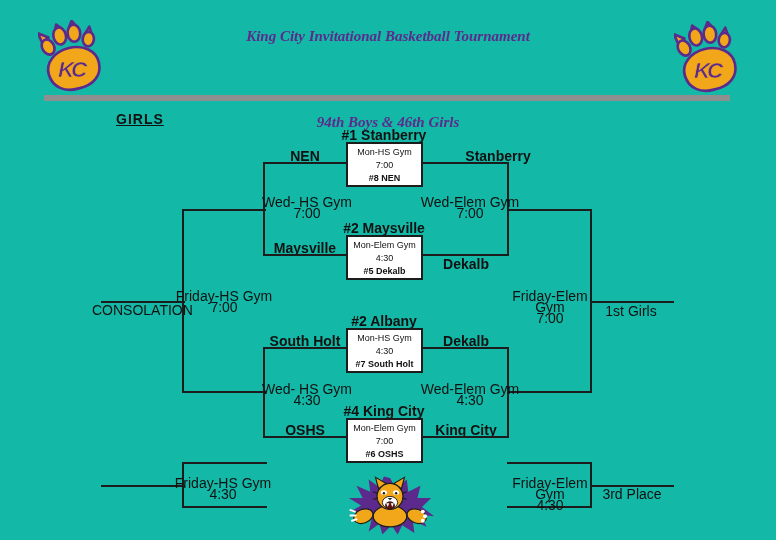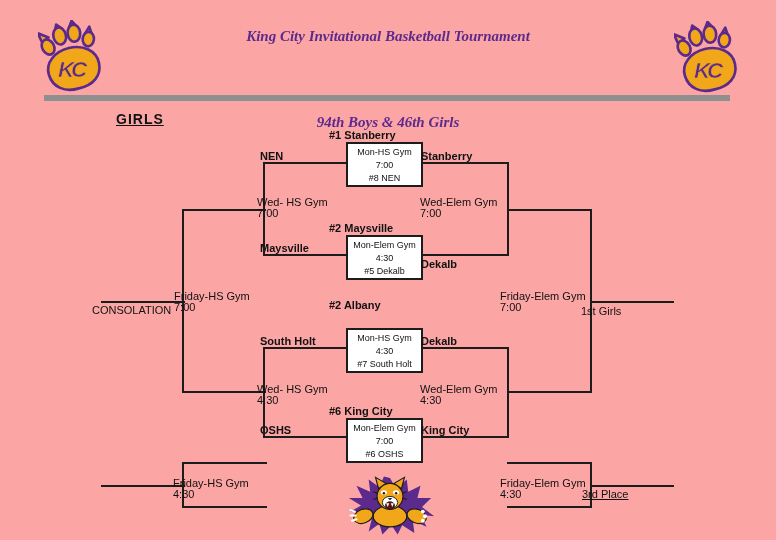--- a/index.html
+++ b/index.html
@@ -1,16 +1,16 @@
 <!DOCTYPE html>
 <html><head>
 <meta charset="utf-8">
 <style>
   html,body{margin:0;padding:0;background:#fff;}
-  #page{position:relative;width:776px;height:540px;background:#fca5a5;overflow:hidden;
+  #page{position:relative;width:776px;height:540px;background:#14b8a6;overflow:hidden;
         font-family:"Liberation Sans",sans-serif;color:#111;}
   
   .hdr-line{position:absolute;left:0;width:776px;text-align:center;color:#5B2A8C;
             font-family:"Liberation Serif",serif;}
   .hdr-title{top:28px;font-size:15px;font-weight:bold;font-style:italic;}
   .hdr-sub{top:66px;font-size:15px;font-weight:bold;font-style:italic;margin-top:48px;}
   .hdr-date{top:74px;font-size:14px;font-weight:bold;}
   .graybar{position:absolute;left:44px;top:95px;width:686px;height:6px;background:#8f8f8f;}
   .logo{position:absolute;width:66px;height:74px;}
   .logo-l{left:38px;top:20px;}
@@ -18,22 +18,22 @@
   .section-label{position:absolute;left:116px;top:111px;font-size:14px;font-weight:bold;
                  text-decoration:underline;letter-spacing:1px;}
   
   .hl{position:absolute;height:2px;background:#1c1c1c;}
   .vl{position:absolute;width:2px;background:#1c1c1c;}
   
   .gbox{position:absolute;left:346px;width:77px;height:45px;border:2px solid #1c1c1c;
         box-sizing:border-box;background:#fff;display:flex;flex-direction:column;
         justify-content:space-between;align-items:center;padding:3px 1px 2px 1px;
         font-size:9px;line-height:10px;text-align:center;}
-  .g-seed{font-weight:normal;}
-  .lbl{position:absolute;font-size:11px;line-height:11px;text-align:left;}
+  .g-seed{font-weight:bold;}
+  .lbl{position:absolute;font-size:14px;line-height:11px;text-align:center;}
   .team{font-weight:bold;width:90px;}
   .seedtop{font-weight:bold;width:110px;left:329px;}
   .gym2{width:100px;}
   .res{width:100px;}
 </style>
 </head>
 <body>
 
 <div id="page">
 
@@ -80,36 +80,36 @@
     <div class="g-seed">#8 NEN</div>
   </div>
 
   <div class="lbl seedtop" style="top:223px;">#2 Maysville</div>
   <div class="gbox" style="top:235px;">
     <div class="g-gym">Mon-Elem Gym</div>
     <div class="g-time">4:30</div>
     <div class="g-seed">#5 Dekalb</div>
   </div>
 
-  <div class="lbl seedtop" style="top:300px;">#2 Albany</div>
+  <div class="lbl seedtop" style="top:316px;">#2 Albany</div>
   <div class="gbox" style="top:328px;">
     <div class="g-gym">Mon-HS Gym</div>
     <div class="g-time">4:30</div>
     <div class="g-seed">#7 South Holt</div>
   </div>
 
-  <div class="lbl seedtop" style="top:406px;">#6 King City</div>
+  <div class="lbl seedtop" style="top:406px;">#4 King City</div>
   <div class="gbox" style="top:418px;">
     <div class="g-gym">Mon-Elem Gym</div>
     <div class="g-time">7:00</div>
     <div class="g-seed">#6 OSHS</div>
   </div>
 
   <div class="lbl team" style="left:260px;top:151px;">NEN</div>
-  <div class="lbl team" style="left:421px;top:151px;">Stanberry</div>
+  <div class="lbl team" style="left:421px;top:151px;padding-left:32px;">Stanberry</div>
   <div class="lbl team" style="left:260px;top:243px;">Maysville</div>
   <div class="lbl team" style="left:421px;top:259px;">Dekalb</div>
   <div class="lbl team" style="left:260px;top:336px;">South Holt</div>
   <div class="lbl team" style="left:421px;top:336px;">Dekalb</div>
   <div class="lbl team" style="left:260px;top:425px;">OSHS</div>
   <div class="lbl team" style="left:421px;top:425px;">King City</div>
 
   <div class="hl" style="left:264px;top:162px;width:84px;"></div>
   <div class="hl" style="left:421px;top:162px;width:88px;"></div>
   <div class="hl" style="left:264px;top:254px;width:84px;"></div>
@@ -168,21 +168,21 @@
     <div>Friday-HS Gym</div>
     <div>4:30</div>
   </div>
   <div class="lbl gym2" style="left:500px;top:478px;">
     <div>Friday-Elem Gym</div>
     <div>4:30</div>
   </div>
 
   <div class="lbl res" style="left:92px;top:305px;">CONSOLATION</div>
   <div class="lbl res" style="left:581px;top:306px;">1st Girls</div>
-  <div class="lbl res" style="left:582px;top:489px;text-decoration:underline;">3rd Place</div>
+  <div class="lbl res" style="left:582px;top:489px;">3rd Place</div>
 
   <svg style="position:absolute;left:343px;top:472px;width:94px;height:64px;" viewBox="0 0 120 84">
     <polygon fill="#5B2A8C" points="60,8 68,22 82,10 84,26 100,18 96,34 114,34 102,46 118,58 100,56 108,72 90,64 92,80 76,70 70,82 62,70 50,82 46,68 32,78 36,62 18,68 28,54 8,52 22,44 6,34 24,34 16,18 34,26 32,10 46,20 52,6"></polygon>
     <ellipse cx="60" cy="58" rx="22" ry="14" fill="#F2A71B" stroke="#1c1c1c" stroke-width="1.5"></ellipse>
     <ellipse cx="25" cy="58" rx="13" ry="9" fill="#F2A71B" stroke="#1c1c1c" stroke-width="1.5" transform="rotate(-22 25 58)"></ellipse>
     <ellipse cx="95" cy="58" rx="13" ry="9" fill="#F2A71B" stroke="#1c1c1c" stroke-width="1.5" transform="rotate(22 95 58)"></ellipse>
     <path d="M45 22 L41 7 L55 15 Z" fill="#F2A71B" stroke="#1c1c1c" stroke-width="1.5"></path>
     <path d="M75 22 L79 7 L65 15 Z" fill="#F2A71B" stroke="#1c1c1c" stroke-width="1.5"></path>
     <circle cx="60" cy="32" r="17" fill="#F2A71B" stroke="#1c1c1c" stroke-width="1.5"></circle>
     <path d="M44 28 L38 26 M44 34 L38 36 M76 28 L82 26 M76 34 L82 36" stroke="#1c1c1c" stroke-width="1.5"></path>

